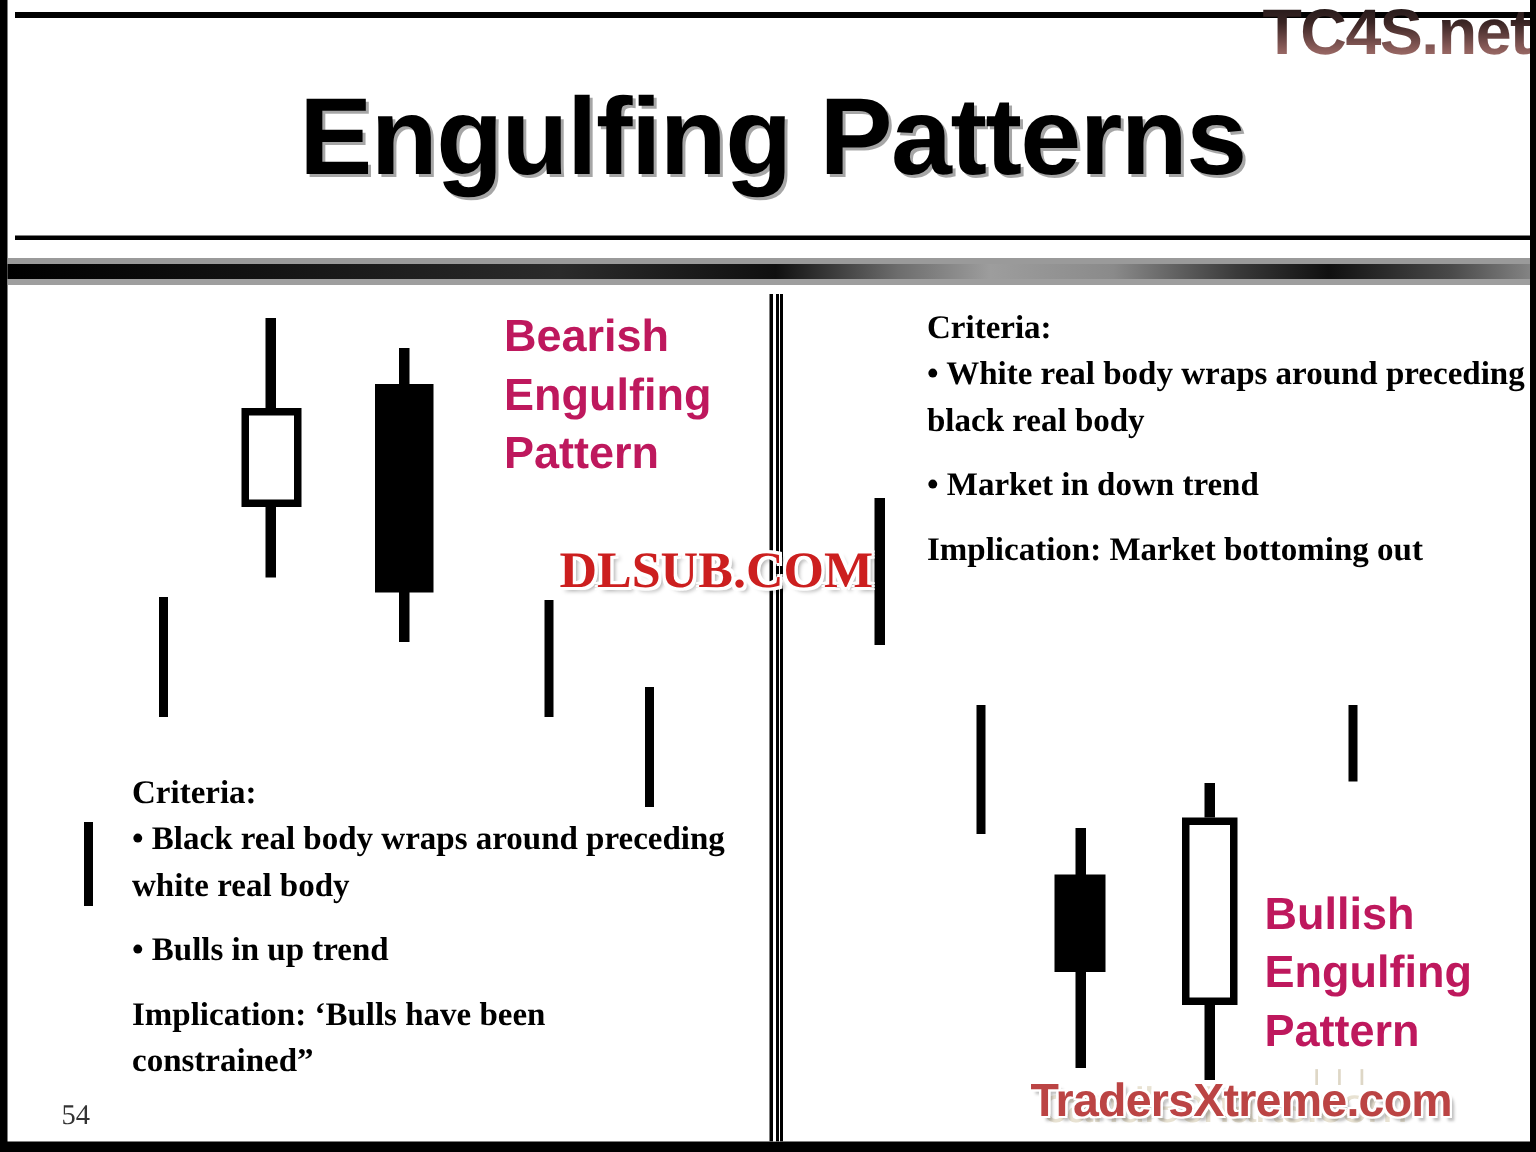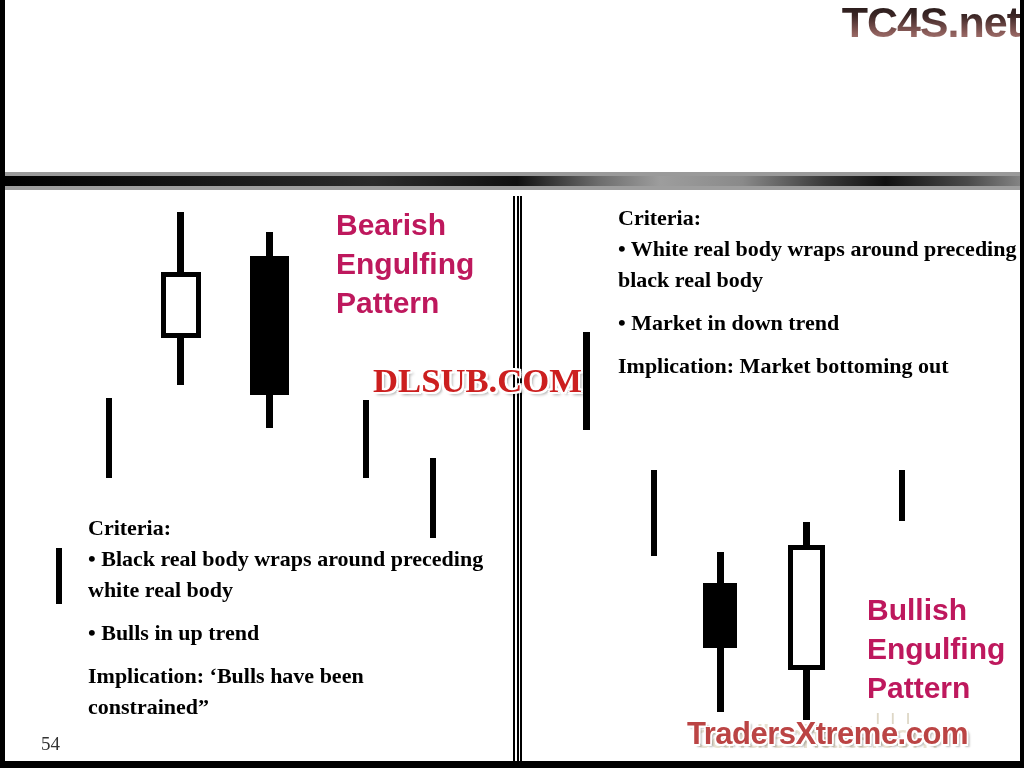--- a/index.html
+++ b/index.html
@@ -171,20 +171,23 @@
     font-family:"Liberation Serif", serif;
     font-size:19px;
     color:#333;
   }
 </style>
 </head>
 <body>
 
 <div id="slide">
 
+  <div id="title-box">
+    <div id="title-text">Engulfing Patterns</div>
+  </div>
 
   <div id="wm-tc4s">TC4S.net</div>
 
   <div id="header-rule">
     <div class="sheen"></div>
   </div>
 
   <div id="divider"></div>
 
   <div>
@@ -222,21 +225,21 @@
 
     <div class="cs-line" style="left:712px;top:552px;width:7px;height:160px;"></div>
     <div class="cs-body-black" style="left:698px;top:583px;width:34px;height:65px;"></div>
 
     <div class="cs-line" style="left:798px;top:522px;width:7px;height:198px;"></div>
     <div class="cs-body-white" style="left:783px;top:545px;width:37px;height:125px;"></div>
 
     <div class="cs-line" style="left:894px;top:470px;width:6px;height:51px;"></div>
   </div>
 
-  <div class="pattern-label" style="left:838px;top:590px;margin-left:24px;">Bullish
+  <div class="pattern-label" style="left:838px;top:590px;">Bullish
 Engulfing
 Pattern</div>
 
   <div class="criteria-block" style="left:613px;top:202px;width:410px;">
     <div>Criteria:</div>
     <div>• White real body wraps around preceding black real body</div>
     <span class="gap"></span>
     <div>• Market in down trend</div>
     <span class="gap"></span>
     <div>Implication: Market bottoming out</div>

